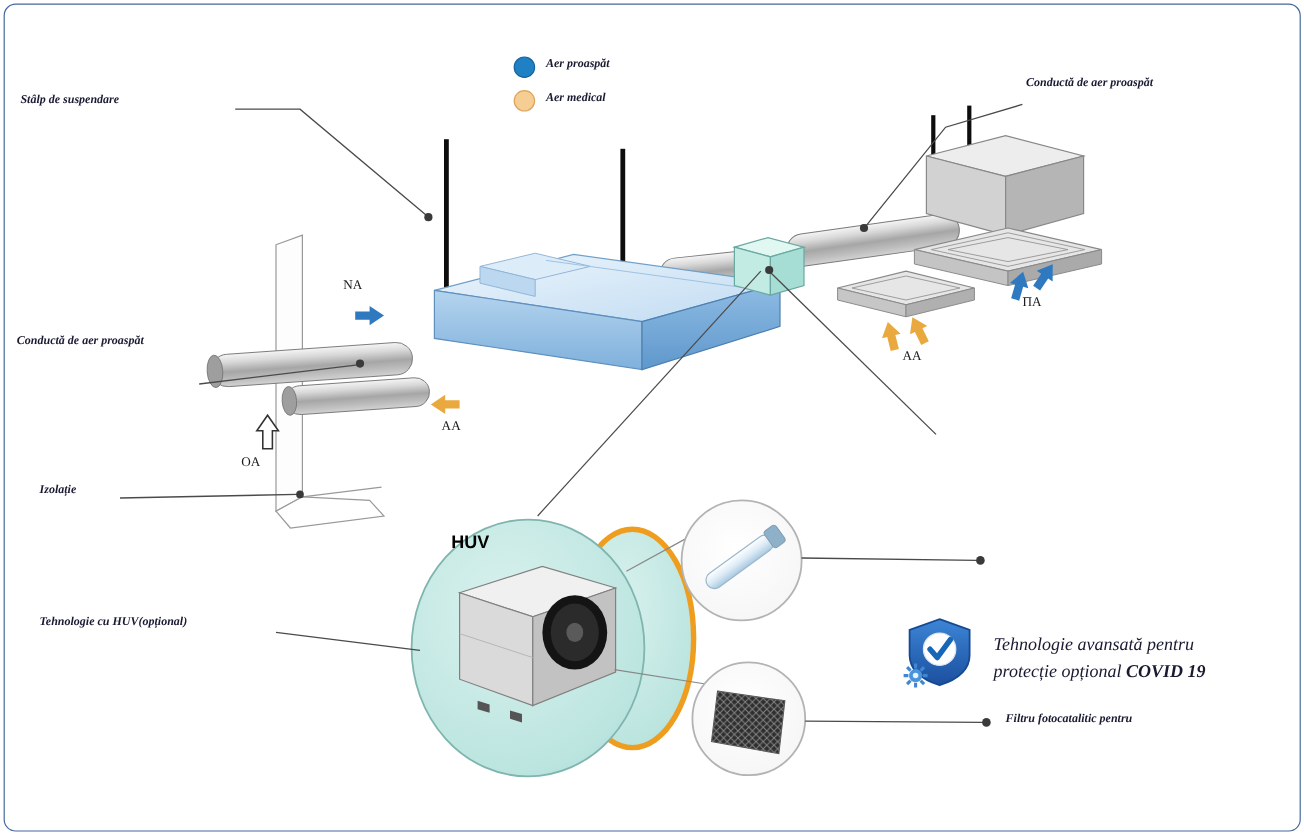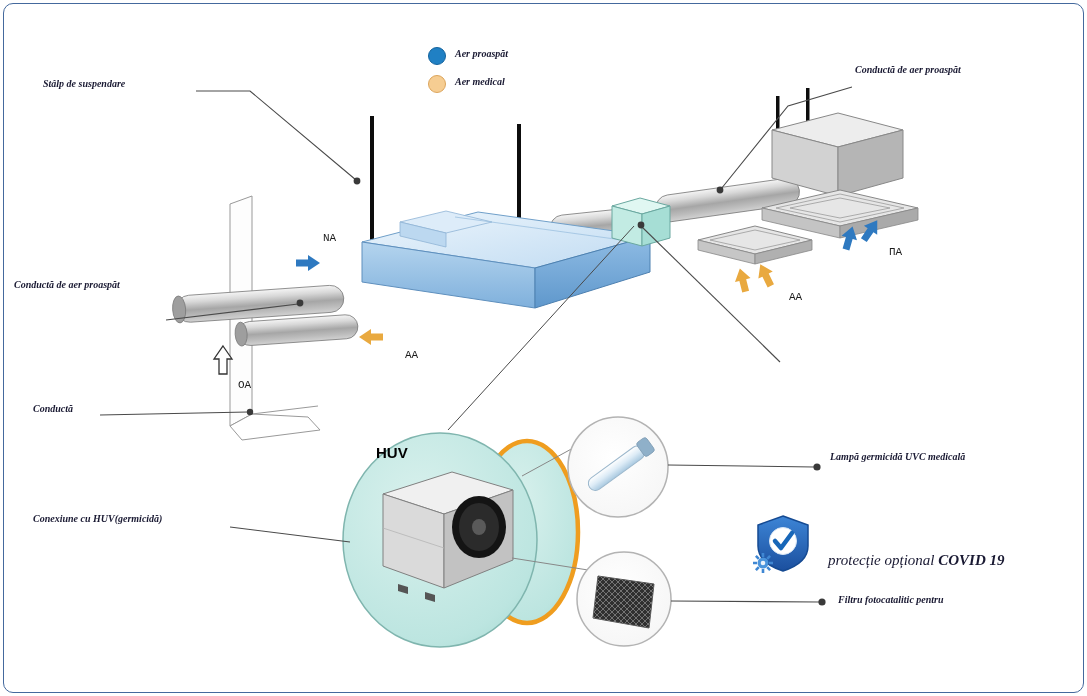--- a/index.html
+++ b/index.html
@@ -3,21 +3,21 @@
 <meta charset="utf-8">
 <style>
   html,body{margin:0;padding:0;background:#fff;}
   .stage{position:relative;width:1087px;height:696px;background:#ffffff;overflow:hidden;
          font-family:"Liberation Serif",serif;}
   .frame-border{position:absolute;inset:3px;border:1.6px solid #44699d;border-radius:10px;pointer-events:none;}
   svg.canvas{position:absolute;left:0;top:0;width:1087px;height:696px;}
   .lbl{position:absolute;font-family:"Liberation Serif",serif;font-style:italic;font-weight:bold;
        font-size:10px;color:#191932;line-height:1.35;}
   .lbl.normal{font-weight:normal;font-size:15px;}
-  .flow{position:absolute;font-family:Liberation Mono, monospace;font-size:11px;color:#1c1c1c;margin-left:37px;}
+  .flow{position:absolute;font-family:Liberation Serif, serif;font-size:11px;color:#1c1c1c;}
   .huv{position:absolute;font-family:"Liberation Sans",sans-serif;font-weight:bold;font-size:15px;color:#000;}
   .boldpart{font-weight:bold;}
 </style>
 </head>
 <body>
 
 <div class="stage">
 
   <svg class="canvas" viewBox="0 0 1087 696">
     <defs>
@@ -209,26 +209,26 @@
 
     <g>
       <circle cx="437" cy="56" r="8.5" fill="#2080c4" stroke="#14639e" stroke-width="1"></circle>
       <circle cx="437" cy="84" r="8.5" fill="#f6cd92" stroke="#dca55c" stroke-width="1"></circle>
     </g>
   </svg>
 
   <div class="lbl" style="left:455px;top:47px">Aer proaspăt</div>
   <div class="lbl" style="left:455px;top:75px">Aer medical</div>
 
-  <div class="lbl" style="left:43px;top:77px">Stâlp de suspendare</div>
+  <div class="lbl" style="left:17px;top:77px">Stâlp de suspendare</div>
   <div class="lbl" style="left:855px;top:63px">Conductă de aer proaspăt</div>
   <div class="lbl" style="left:14px;top:278px;width:150px">Conductă de aer proaspăt</div>
-  <div class="lbl" style="left:33px;top:402px">Conductă</div>
-  <div class="lbl" style="left:33px;top:512px">Conexiune cu HUV(germicidă)</div>
-  <div class="lbl" style="left:830px;top:450px;width:200px">Lampă germicidă UVC medicală</div>
+  <div class="lbl" style="left:33px;top:402px">Izolație</div>
+  <div class="lbl" style="left:33px;top:512px">Tehnologie cu HUV(opțional)</div>
+  <div class="lbl normal" style="left:828px;top:528px">Tehnologie avansată pentru</div>
   <div class="lbl normal" style="left:828px;top:550px">
     <span>protecție opțional </span><span class="boldpart">COVID 19</span>
   </div>
   <div class="lbl" style="left:838px;top:593px">Filtru fotocatalitic pentru</div>
 
   <div class="huv" style="left:376px;top:444px">HUV</div>
 
   <div class="flow" style="left:286px;top:232px">NA</div>
   <div class="flow" style="left:368px;top:349px">AA</div>
   <div class="flow" style="left:201px;top:379px">OA</div>

